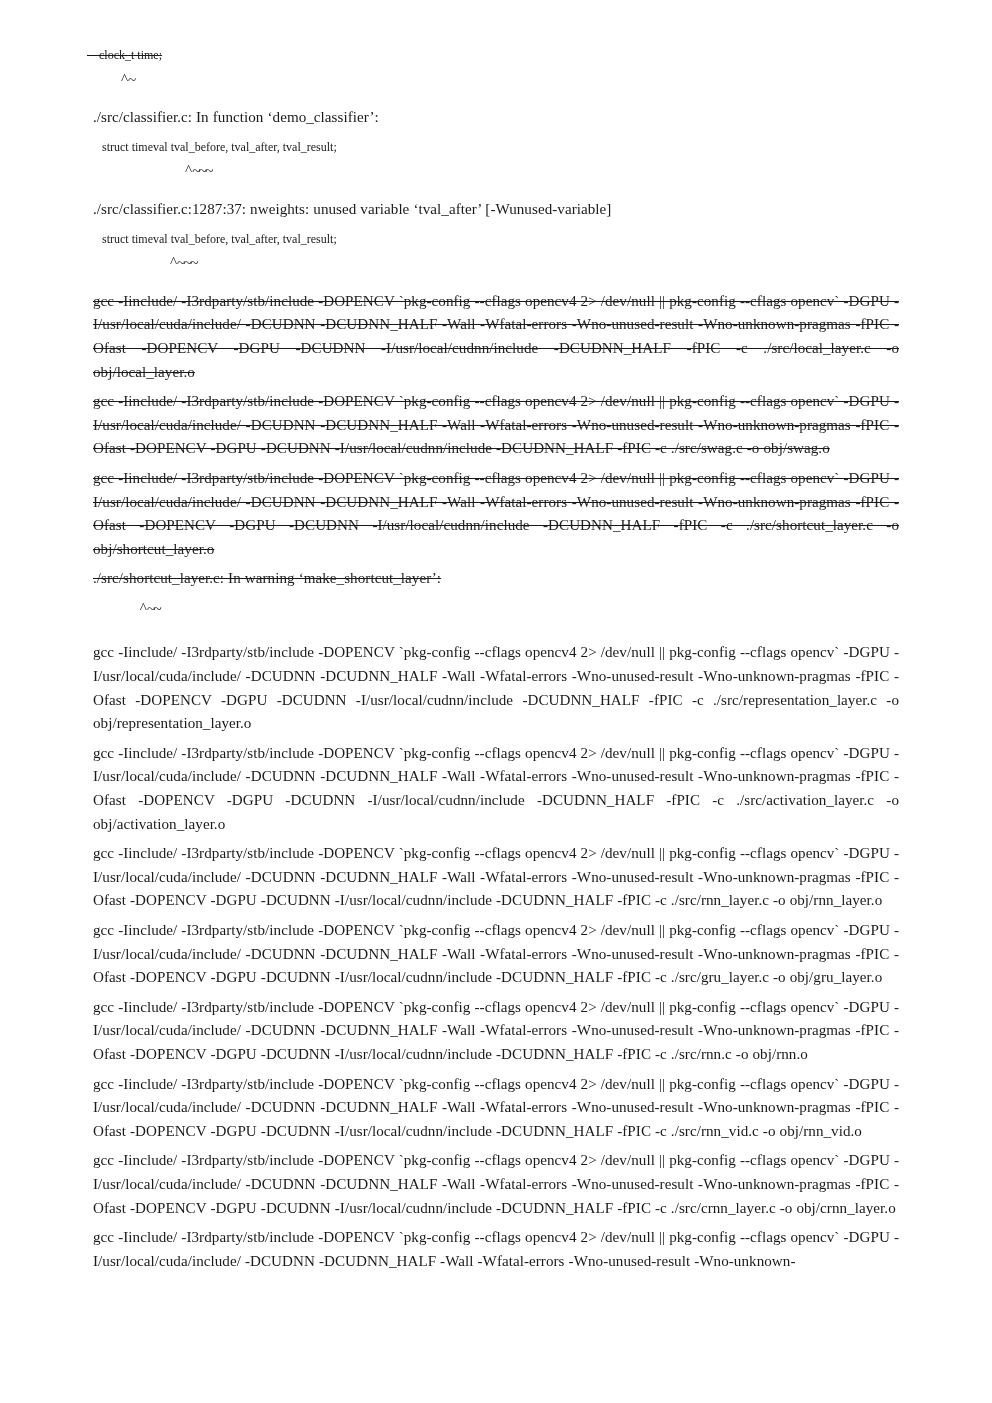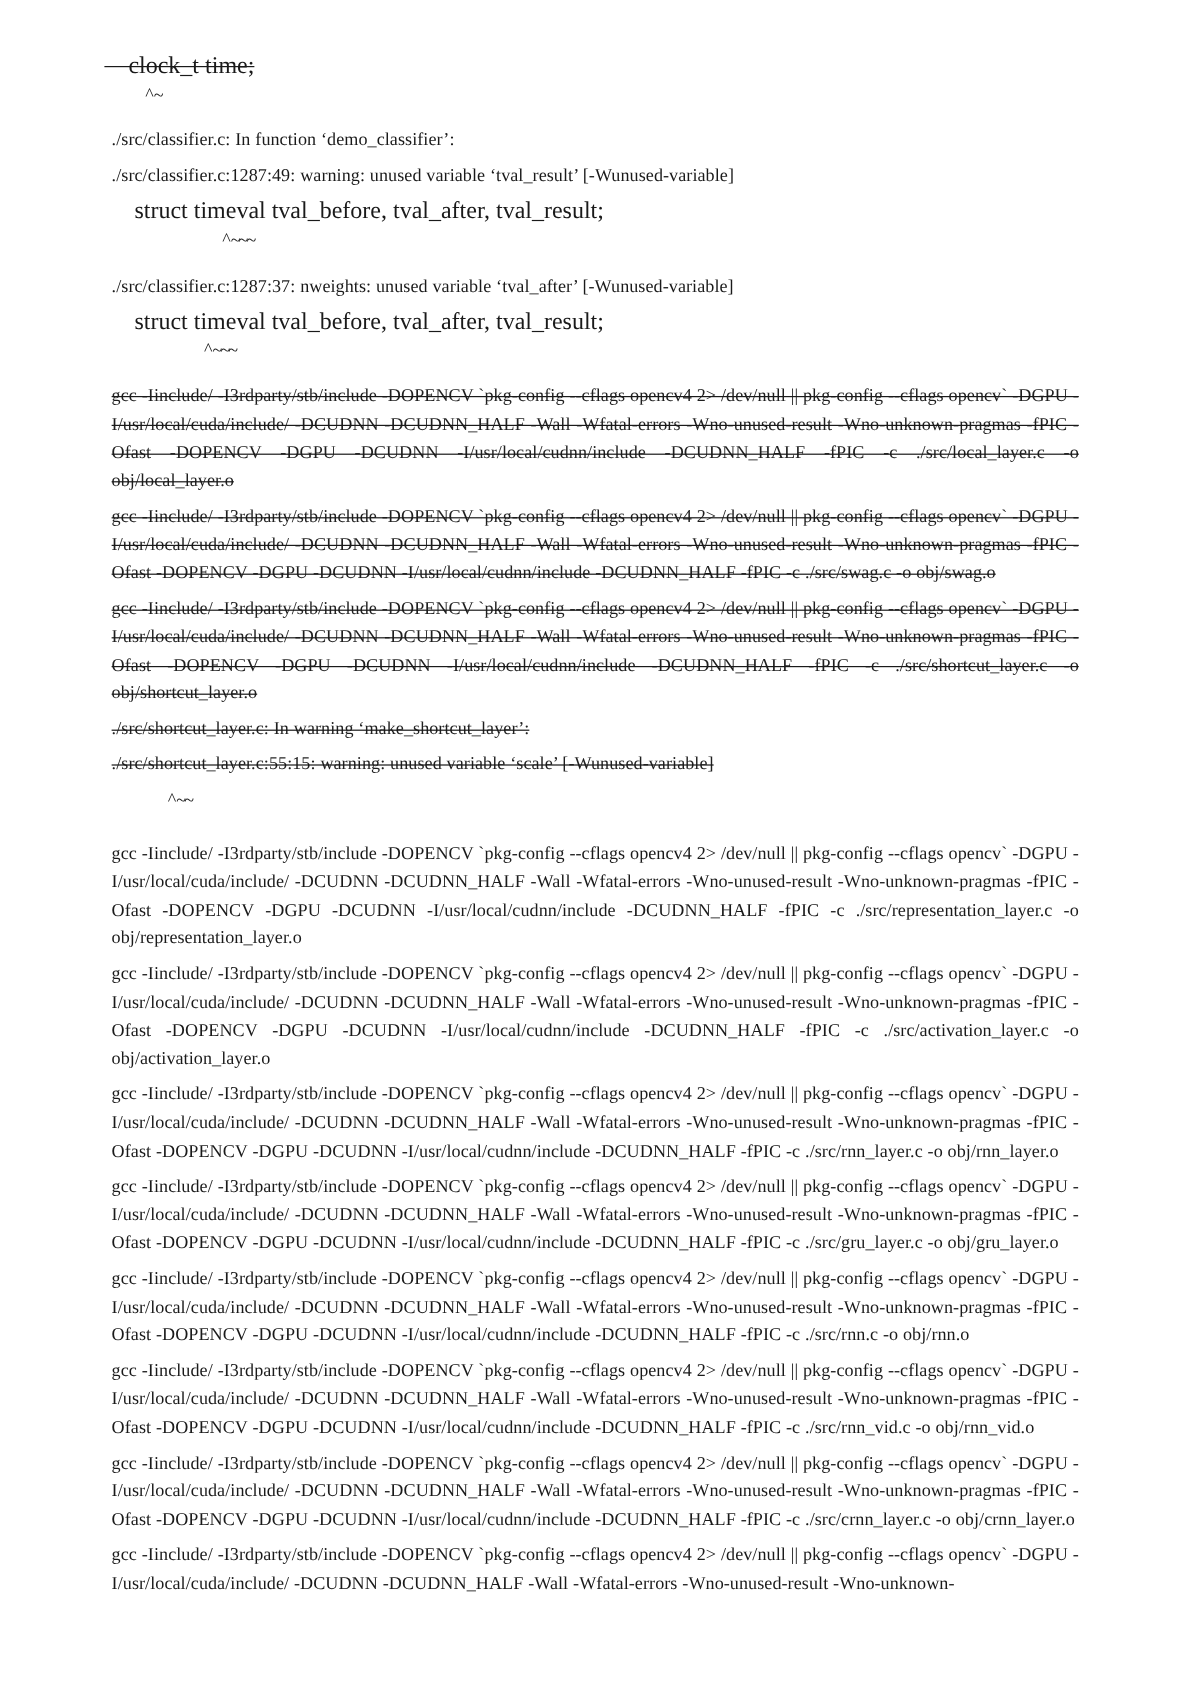--- a/index.html
+++ b/index.html
@@ -46,21 +46,21 @@
   p.blk.struck {
     text-decoration: line-through;
     text-decoration-thickness: 1.15px;
     text-decoration-color: #1a1a1a;
     color: #1f1f1f;
   }
 
   
   p.src {
     margin: 0;
-    font-size: 20px;
+    font-size: 12px;
     line-height: 23.6px;
     text-align: left;
     white-space: pre;
   }
   p.src.struck {
     text-decoration: line-through;
     text-decoration-thickness: 1.15px;
   }
 
   
@@ -94,39 +94,37 @@
 <div class="page">
   <div class="body-col">
 
     <p class="src struck">    clock_t time;</p>
 
     <p class="caret struck"><span class="caret-mark"><span>         </span><span>^</span><span class="tilde">~</span></span></p>
 
     <div class="gap-sm"></div>
 
     <p class="blk">./src/classifier.c: In function ‘demo_classifier’:</p>
-    <p class="blk">./src/classifier.c:1287:49: warning: unused variable ‘tval_result’ [-Wunused-variable]</p>
     <p class="src">     struct timeval tval_before, tval_after, tval_result;</p>
 
     <p class="caret"><span class="caret-mark"><span>                          </span><span>^</span><span class="tilde">~~~</span></span></p>
 
     <div class="gap-sm"></div>
 
     <p class="blk">./src/classifier.c:1287:37: nweights: unused variable ‘tval_after’ [-Wunused-variable]</p>
     <p class="src">     struct timeval tval_before, tval_after, tval_result;</p>
 
     <p class="caret"><span class="caret-mark"><span>                      </span><span>^</span><span class="tilde">~~~</span></span></p>
 
     <div class="gap-sm"></div>
 
     <p class="blk struck">gcc -Iinclude/ -I3rdparty/stb/include -DOPENCV `pkg-config --cflags opencv4 2&gt; /dev/null || pkg-config --cflags opencv` -DGPU -I/usr/local/cuda/include/ -DCUDNN -DCUDNN_HALF -Wall -Wfatal-errors -Wno-unused-result -Wno-unknown-pragmas -fPIC -Ofast -DOPENCV -DGPU -DCUDNN -I/usr/local/cudnn/include -DCUDNN_HALF -fPIC -c ./src/local_layer.c -o obj/local_layer.o</p>
     <p class="blk struck">gcc -Iinclude/ -I3rdparty/stb/include -DOPENCV `pkg-config --cflags opencv4 2&gt; /dev/null || pkg-config --cflags opencv` -DGPU -I/usr/local/cuda/include/ -DCUDNN -DCUDNN_HALF -Wall -Wfatal-errors -Wno-unused-result -Wno-unknown-pragmas -fPIC -Ofast -DOPENCV -DGPU -DCUDNN -I/usr/local/cudnn/include -DCUDNN_HALF -fPIC -c ./src/swag.c -o obj/swag.o</p>
     <p class="blk struck">gcc -Iinclude/ -I3rdparty/stb/include -DOPENCV `pkg-config --cflags opencv4 2&gt; /dev/null || pkg-config --cflags opencv` -DGPU -I/usr/local/cuda/include/ -DCUDNN -DCUDNN_HALF -Wall -Wfatal-errors -Wno-unused-result -Wno-unknown-pragmas -fPIC -Ofast -DOPENCV -DGPU -DCUDNN -I/usr/local/cudnn/include -DCUDNN_HALF -fPIC -c ./src/shortcut_layer.c -o obj/shortcut_layer.o</p>
     <p class="blk struck">./src/shortcut_layer.c: In warning ‘make_shortcut_layer’:</p>
-    <p class="blk struck">./src/shortcut_layer.c:55:15: warning: unused variable ‘scale’ [-Wunused-variable]</p>
 
     <p class="caret struck"><span class="caret-mark"><span>              </span><span>^</span><span class="tilde">~~</span></span></p>
 
     <div class="gap-md"></div>
 
     <p class="blk">gcc -Iinclude/ -I3rdparty/stb/include -DOPENCV `pkg-config --cflags opencv4 2&gt; /dev/null || pkg-config --cflags opencv` -DGPU -I/usr/local/cuda/include/ -DCUDNN -DCUDNN_HALF -Wall -Wfatal-errors -Wno-unused-result -Wno-unknown-pragmas -fPIC -Ofast -DOPENCV -DGPU -DCUDNN -I/usr/local/cudnn/include -DCUDNN_HALF -fPIC -c ./src/representation_layer.c -o obj/representation_layer.o</p>
     <p class="blk">gcc -Iinclude/ -I3rdparty/stb/include -DOPENCV `pkg-config --cflags opencv4 2&gt; /dev/null || pkg-config --cflags opencv` -DGPU -I/usr/local/cuda/include/ -DCUDNN -DCUDNN_HALF -Wall -Wfatal-errors -Wno-unused-result -Wno-unknown-pragmas -fPIC -Ofast -DOPENCV -DGPU -DCUDNN -I/usr/local/cudnn/include -DCUDNN_HALF -fPIC -c ./src/activation_layer.c -o obj/activation_layer.o</p>
     <p class="blk">gcc -Iinclude/ -I3rdparty/stb/include -DOPENCV `pkg-config --cflags opencv4 2&gt; /dev/null || pkg-config --cflags opencv` -DGPU -I/usr/local/cuda/include/ -DCUDNN -DCUDNN_HALF -Wall -Wfatal-errors -Wno-unused-result -Wno-unknown-pragmas -fPIC -Ofast -DOPENCV -DGPU -DCUDNN -I/usr/local/cudnn/include -DCUDNN_HALF -fPIC -c ./src/rnn_layer.c -o obj/rnn_layer.o</p>
     <p class="blk">gcc -Iinclude/ -I3rdparty/stb/include -DOPENCV `pkg-config --cflags opencv4 2&gt; /dev/null || pkg-config --cflags opencv` -DGPU -I/usr/local/cuda/include/ -DCUDNN -DCUDNN_HALF -Wall -Wfatal-errors -Wno-unused-result -Wno-unknown-pragmas -fPIC -Ofast -DOPENCV -DGPU -DCUDNN -I/usr/local/cudnn/include -DCUDNN_HALF -fPIC -c ./src/gru_layer.c -o obj/gru_layer.o</p>
     <p class="blk">gcc -Iinclude/ -I3rdparty/stb/include -DOPENCV `pkg-config --cflags opencv4 2&gt; /dev/null || pkg-config --cflags opencv` -DGPU -I/usr/local/cuda/include/ -DCUDNN -DCUDNN_HALF -Wall -Wfatal-errors -Wno-unused-result -Wno-unknown-pragmas -fPIC -Ofast -DOPENCV -DGPU -DCUDNN -I/usr/local/cudnn/include -DCUDNN_HALF -fPIC -c ./src/rnn.c -o obj/rnn.o</p>

